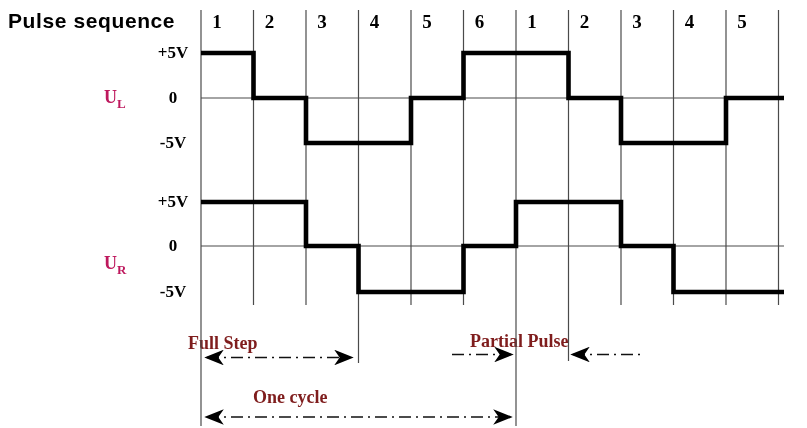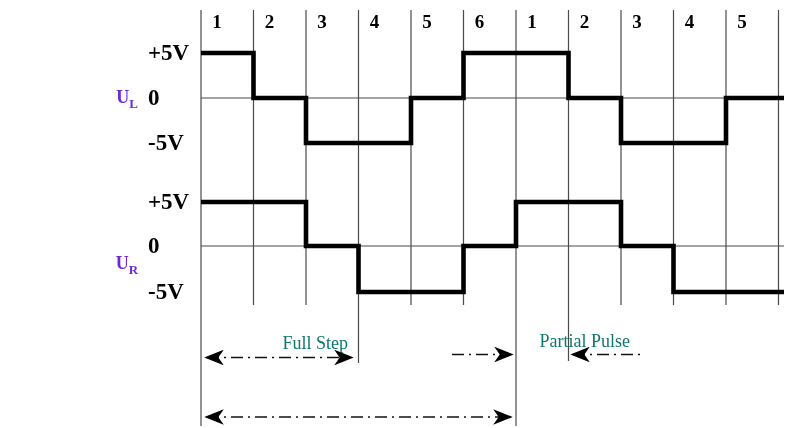--- a/index.html
+++ b/index.html
@@ -25,52 +25,52 @@
     top: 11px;
     width: 24px;
     text-align: center;
     font-weight: bold;
     font-size: 19px;
     color: #000;
   }
   .lvl-label {
     left: 148px;
     width: 50px;
-    text-align: left;
+    text-align: center;
     font-weight: bold;
-    font-size: 23px;
+    font-size: 17px;
     line-height: 18px;
     color: #000;
   }
   .sig-label {
     left: 104px;
     width: 46px;
-    text-align: center;
     font-weight: bold;
     font-size: 18px;
     line-height: 19px;
-    color: #6d28d9;
+    color: #be185d;
   }
   .sig-label sub { font-size: 13px; }
   .ann-label {
     width: 160px;
-    text-align: right;
-    font-weight: normal;
+    text-align: left;
+    font-weight: bold;
     font-size: 18px;
     line-height: 19px;
-    color: #0f766e;
+    color: #7f1d1d;
     white-space: nowrap;
   }
   #wave-svg { position: absolute; left: 0; top: 0; }
 </style>
 </head>
 <body>
 
 <div id="stage">
 
+  <div id="title" class="abs">Pulse sequence</div>
 
   <div class="abs pulse-num" style="left:205px">1</div>
   <div class="abs pulse-num" style="left:257.5px">2</div>
   <div class="abs pulse-num" style="left:310px">3</div>
   <div class="abs pulse-num" style="left:362.5px">4</div>
   <div class="abs pulse-num" style="left:415px">5</div>
   <div class="abs pulse-num" style="left:467.5px">6</div>
   <div class="abs pulse-num" style="left:520px">1</div>
   <div class="abs pulse-num" style="left:572.5px">2</div>
   <div class="abs pulse-num" style="left:625px">3</div>
@@ -82,20 +82,21 @@
   <div class="abs lvl-label" style="top:134px">-5V</div>
   <div class="abs sig-label" style="top:88px"><span>U</span><sub>L</sub></div>
 
   <div class="abs lvl-label" style="top:193px">+5V</div>
   <div class="abs lvl-label" style="top:237px">0</div>
   <div class="abs lvl-label" style="top:283px">-5V</div>
   <div class="abs sig-label" style="top:254px"><span>U</span><sub>R</sub></div>
 
   <div class="abs ann-label" style="left:188px; top:334px">Full Step</div>
   <div class="abs ann-label" style="left:470px; top:332px">Partial Pulse</div>
+  <div class="abs ann-label" style="left:253px; top:388px">One cycle</div>
 
   <svg id="wave-svg" width="807" height="428" viewBox="0 0 807 428">
     <defs>
       <marker id="ah" viewBox="0 0 10 8" refX="8.6" refY="4" markerWidth="11.5" markerHeight="9.2" orient="auto-start-reverse">
         <path d="M0,0 L10,4 L0,8 L2.8,4 Z" fill="#000"></path>
       </marker>
     </defs>
     <g id="grid-layer">
         <line x1="201" y1="10" x2="201" y2="426" stroke="#4a4a4a" stroke-width="1.2"></line>
         <line x1="253.5" y1="10" x2="253.5" y2="305" stroke="#4a4a4a" stroke-width="1.2"></line>

